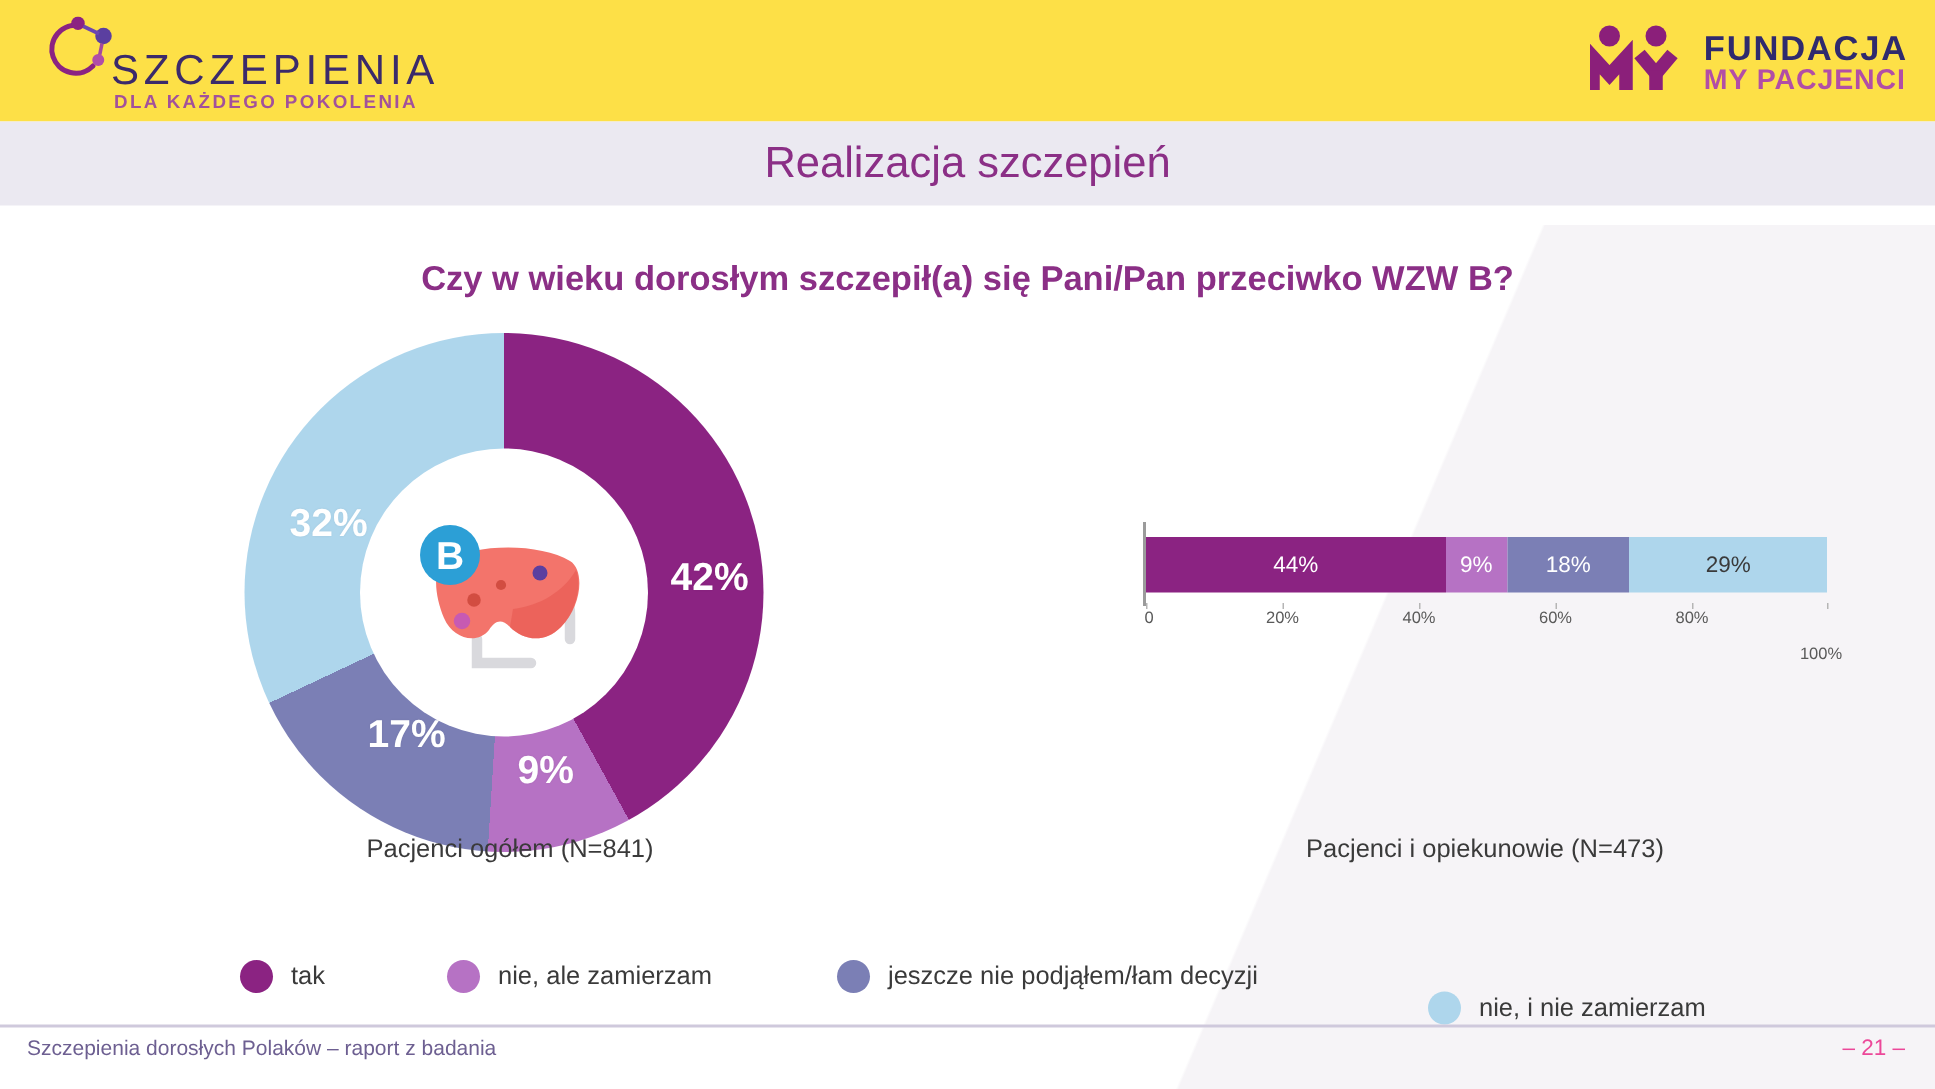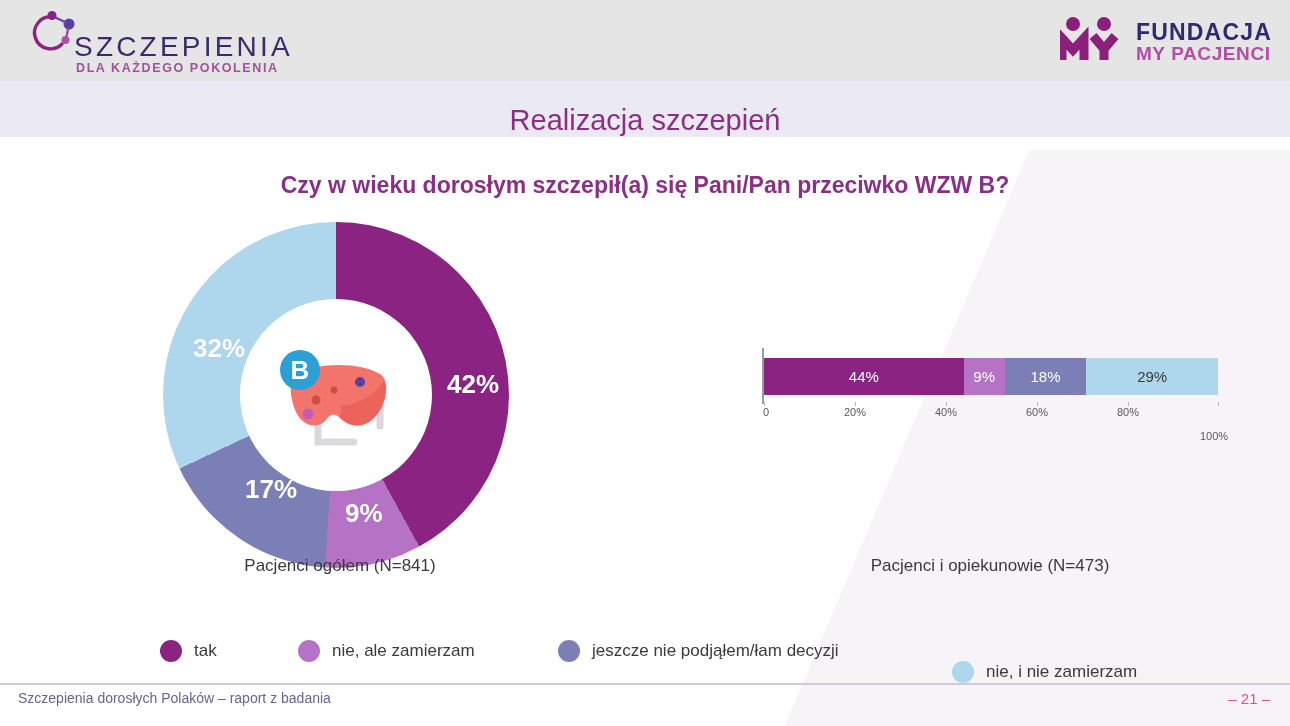--- a/index.html
+++ b/index.html
@@ -30,21 +30,21 @@
     background: linear-gradient(113deg, rgba(255,255,255,0) 0%, rgba(255,255,255,0) 49.6%, #f6f4f7 49.8%, #f6f4f7 100%);
     pointer-events: none;
   }
 
   
   .header {
     position: absolute;
     left: 0; top: 0;
     width: 1290px;
     height: 81px;
-    background: #e5e5e5;
+    background: #fde047;
   }
   .logo-left {
     position: absolute;
     left: 18px;
     top: 9px;
     width: 300px;
     height: 66px;
   }
   .logo-left .mark {
     position: absolute;
@@ -106,21 +106,21 @@
 
   
   .title-band {
     position: absolute;
     left: 0;
     top: 81px;
     width: 1290px;
     height: 56px;
     background: #ebe9f1;
     display: flex;
-    align-items: flex-end;
+    align-items: center;
     justify-content: center;
   }
   .title-band .title {
     font-size: 29px;
     color: #8b2f86;
     font-weight: 400;
   }
 
   
   .question {

